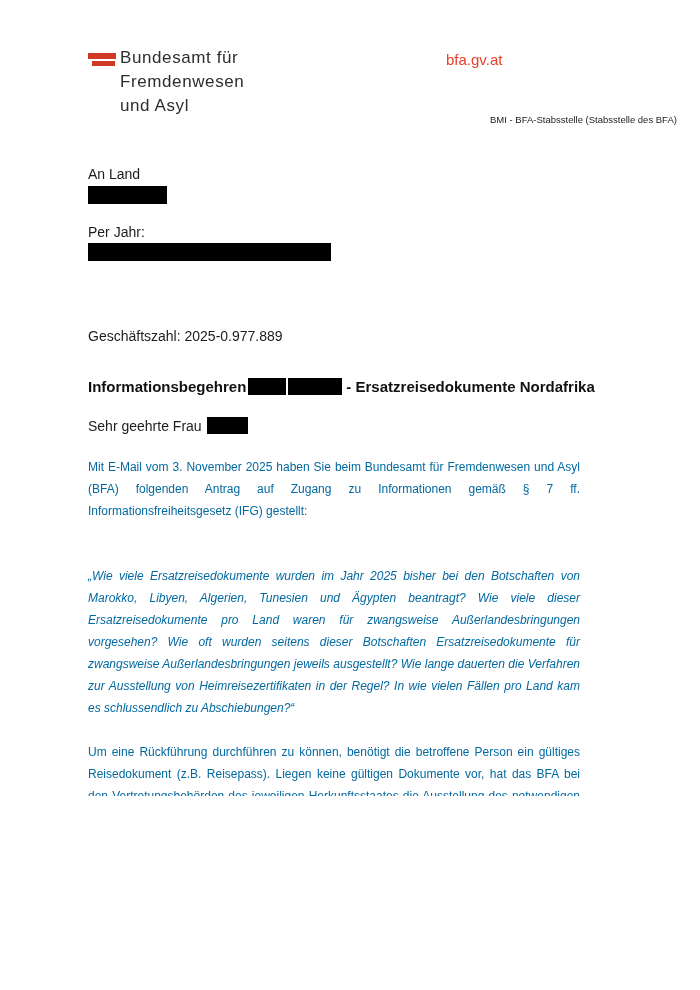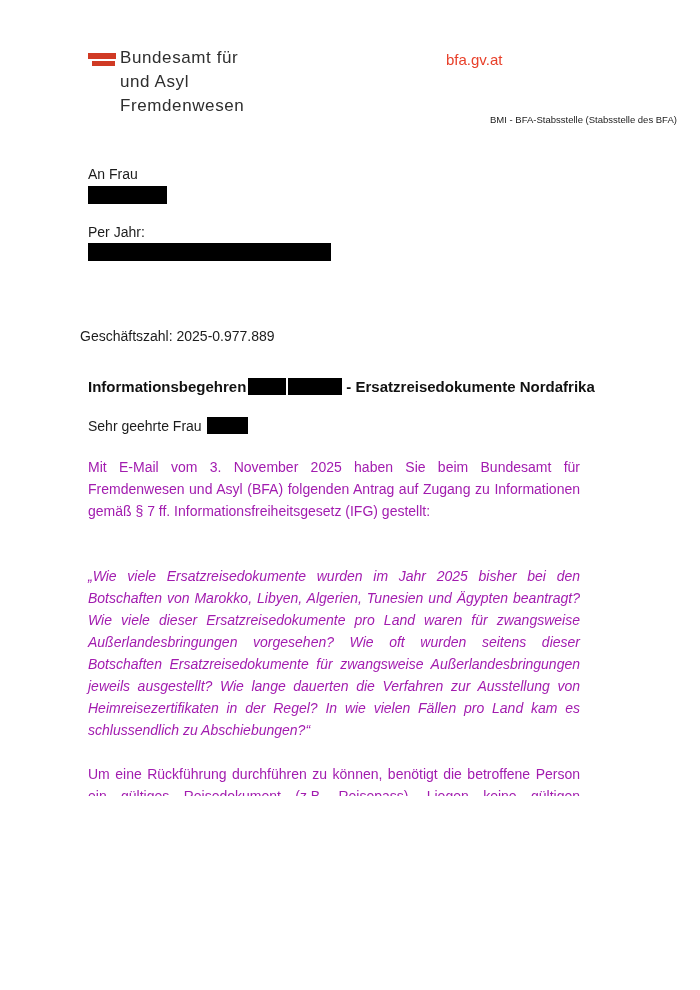--- a/index.html
+++ b/index.html
@@ -37,65 +37,65 @@
   .contact-block .address { margin-top: 9px; }
 
   
   .recipient { position: absolute; left: 88px; top: 165px; font-size: 14px; line-height: 18px; }
   .redact-block { background: #000; }
   .recipient .redact-name { width: 79px; height: 18px; margin-top: 3px; }
   .recipient .mail-label  { margin-top: 19px; }
   .recipient .redact-mail { width: 243px; height: 18px; margin-top: 2px; }
 
   
-  .reference { position: absolute; left: 80px; top: 328px; font-size: 14px; }
+  .reference { position: absolute; left: 88px; top: 328px; font-size: 14px; }
   .subject {
     position: absolute; left: 88px; top: 378px;
     font-size: 15px; font-weight: 700; color: #111; white-space: nowrap;
   }
   .redact-inline {
     display: inline-block; background: #000; height: 17px;
     vertical-align: -3px;
   }
   .subject .redact-a { width: 38px; margin-left: 2px; }
   .subject .redact-b { width: 54px; margin-left: 2px; margin-right: 4px; }
   .greeting { position: absolute; left: 88px; top: 417px; font-size: 14px; }
   .greeting .redact-inline { width: 41px; margin-left: 5px; }
 
   
   .letter-body {
     position: absolute; left: 88px; top: 456px; width: 492px;
-    font-size: 14px; line-height: 22px;
-    text-align: justify; color: #a21caf;
+    font-size: 12px; line-height: 22px;
+    text-align: justify; color: #0369a1;
   }
   .letter-body p { margin: 0 0 22px 0; }
   .letter-body p.quote { font-style: italic; margin-top: 43px; }
 </style>
 </head>
 <body>
 
 <div class="page">
 
   <div class="flag">
     <div class="bar-top"></div>
     <div class="bar-bottom"></div>
   </div>
   <div class="org-name">
     <div>Bundesamt für</div>
+    <div>Fremdenwesen</div>
     <div>und Asyl</div>
-    <div>Fremdenwesen</div>
   </div>
 
   <div class="website">bfa.gv.at</div>
   <div class="contact-block">
     <div>BMI - BFA-Stabsstelle (Stabsstelle des BFA)</div>
   </div>
 
   <div class="recipient">
-    <div>An Frau</div>
+    <div>An Land</div>
     <div class="redact-block redact-name"></div>
     <div class="mail-label">Per Jahr:</div>
     <div class="redact-block redact-mail"></div>
   </div>
 
   <div class="reference">Geschäftszahl: 2025-0.977.889</div>
 
   <div class="subject"><span>Informationsbegehren</span><span class="redact-inline redact-a"></span><span class="redact-inline redact-b"></span><span>- Ersatzreisedokumente Nordafrika</span></div>
 
   <div class="greeting"><span>Sehr geehrte Frau</span><span class="redact-inline"></span></div>

